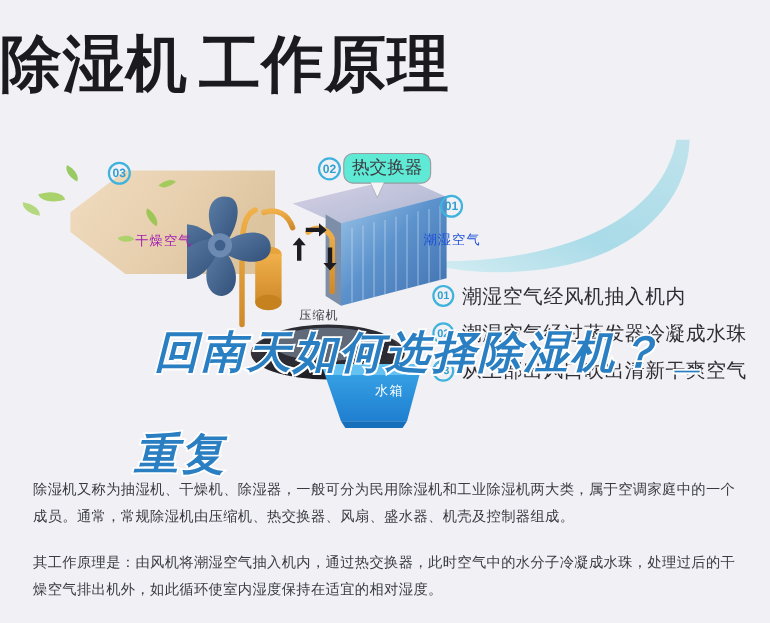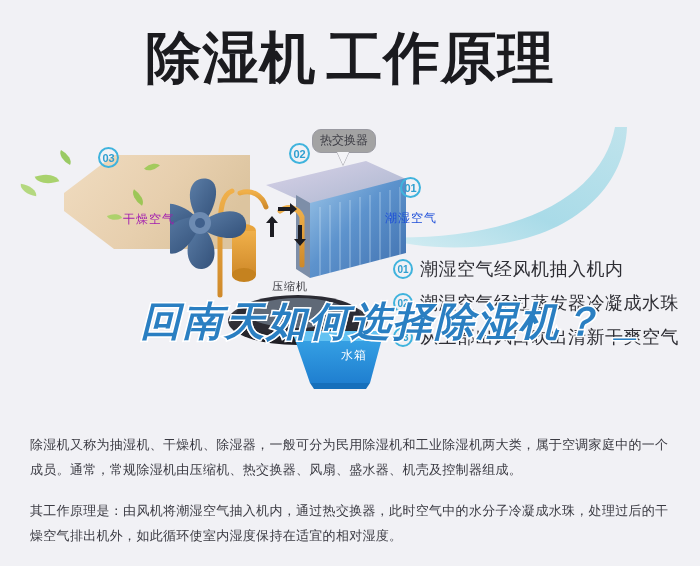--- a/index.html
+++ b/index.html
@@ -20,21 +20,21 @@
     height: 566px;
     background: #f1f1f5;
   }
 
   
   .title-block {
     position: absolute;
     left: 0;
     top: 30px;
     width: 700px;
-    text-align: center;
+    text-align: left;
     white-space: nowrap;
   }
   .title-main,
   .title-sub {
     font-size: 56px;
     font-weight: 700;
     letter-spacing: 1px;
     line-height: 1;
     color: #1b1b1f;
     display: inline-block;
@@ -97,26 +97,26 @@
   }
   .dlabel.dry   { left: 123px; top: 86px;  color:#a21caf; }
   .dlabel.humid { left: 385px; top: 85px;  color:#1d4ed8; }
   .dlabel.comp  { left: 272px; top: 154px; color:#3a3a40; font-size:11px; }
   .dlabel.tank  { left: 325px; top: 222px; color:#ffffff; font-size:12px;margin-left:16px; }
 
   
   .callout {
     position: absolute;
     left: 312px;
-    top: 4px;
+    top: 14px;
     padding: 2px 7px 3px;
     border: 1px solid #9a9aa2;
     border-radius: 9px;
-    background: #a3a3a3;
-    font-size: 12px;
+    background: #5eead4;
+    font-size: 16px;
     color: #3c3c44;
     white-space: nowrap;
   }
   .callout:after {
     content: "";
     position: absolute;
     left: 24px;
     bottom: -13px;
     width: 0; height: 0;
     border-left: 6px solid transparent;
@@ -358,18 +358,19 @@
       </div>
       <div class="legend-row">
         <span class="legend-badge">03</span>
         <span class="legend-text">从上部出风口吹出清新干爽空气</span>
       </div>
     </div>
   </div>
 
   <div class="overlay">
     <span>回南天如何选择除湿机？ _</span>
+    <span class="line2">重复</span>
   </div>
 
   <p class="copy p2">其工作原理是：由风机将潮湿空气抽入机内，通过热交换器，此时空气中的水分子冷凝成水珠，处理过后的干燥空气排出机外，如此循环使室内湿度保持在适宜的相对湿度。</p>
   <p class="copy p1">除湿机又称为抽湿机、干燥机、除湿器，一般可分为民用除湿机和工业除湿机两大类，属于空调家庭中的一个成员。通常，常规除湿机由压缩机、热交换器、风扇、盛水器、机壳及控制器组成。</p>
 
 </div>
 
 </body></html>

